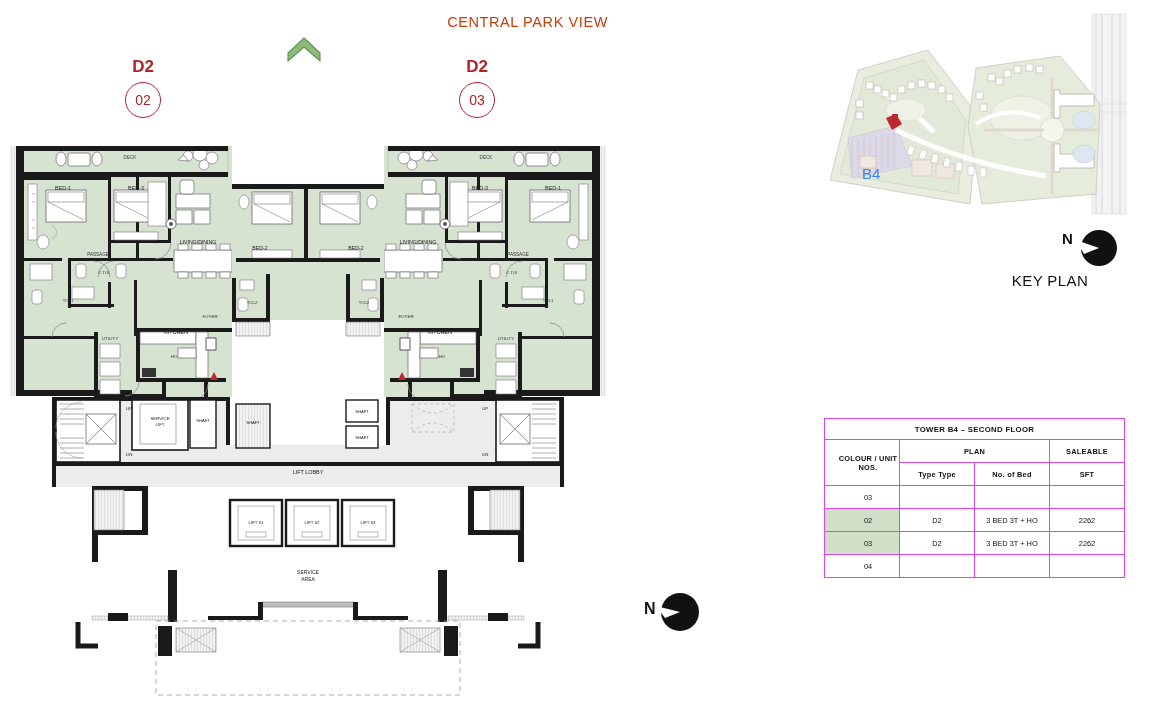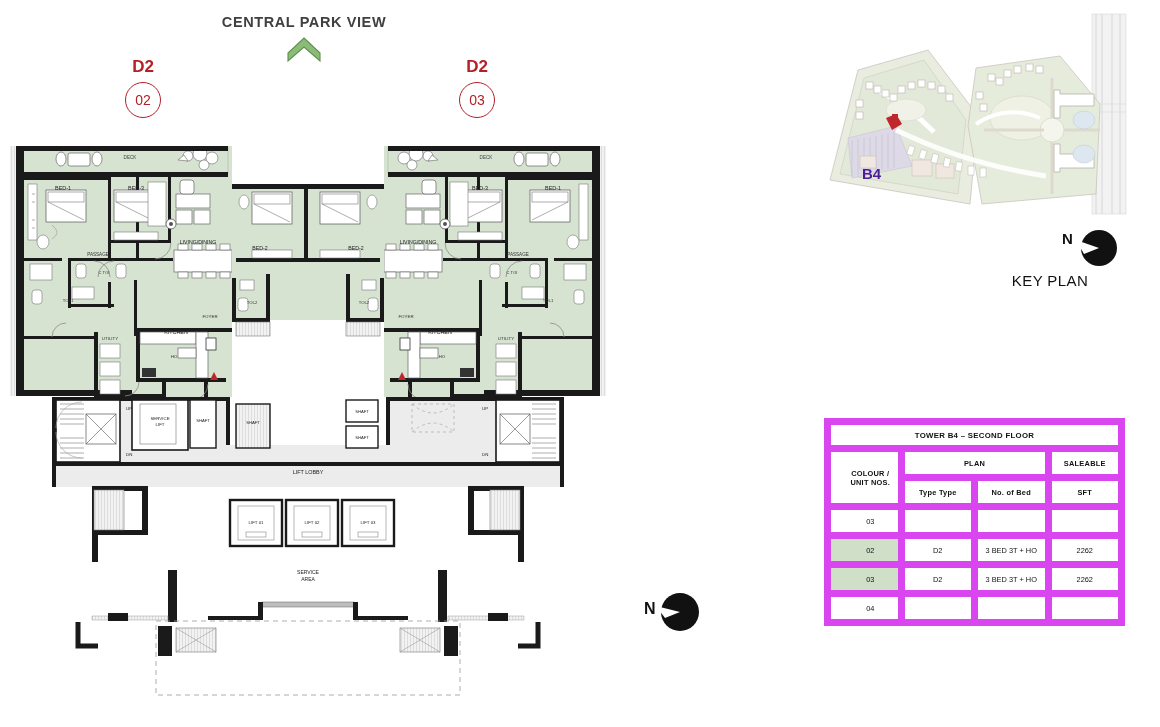--- a/index.html
+++ b/index.html
@@ -1,52 +1,52 @@
 <!DOCTYPE html>
 <html><head>
 <meta charset="utf-8">
 <style>
   html,body{margin:0;padding:0;background:#fff;}
   body{width:1160px;height:727px;position:relative;overflow:hidden;
        font-family:"Liberation Sans","DejaVu Sans",sans-serif;color:#111;}
   .abs{position:absolute;}
 
   
-  #park-view-label{left:0;top:14px;width:608px;text-align:center;
-      font-size:14.5px;font-weight:bold;letter-spacing:.6px;color:#404040;}
+  #park-view-label{left:0;top:14px;width:608px;text-align:right;
+      font-size:14.5px;font-weight:normal;letter-spacing:.6px;color:#c2410c;}
   #park-view-arrow{left:286px;top:36px;width:36px;height:26px;}
 
   .unit-tag{width:70px;text-align:center;}
   .unit-tag .code{font-size:17px;font-weight:bold;color:#b32028;line-height:1;}
   .unit-tag .circ{margin:7px auto 0;width:34px;height:34px;border:1.4px solid #b32028;
       border-radius:50%;display:flex;align-items:center;justify-content:center;
       font-size:14px;color:#b32028;}
   #unit-tag-02{left:108px;top:58px;}
   #unit-tag-03{left:442px;top:58px;}
 
   
   #floorplan{left:8px;top:132px;width:600px;height:580px;}
   #floorplan svg{display:block;}
 
   
   #keyplan{left:800px;top:8px;width:345px;height:300px;}
   #keyplan svg{display:block;}
   #keyplan-title{left:960px;top:272px;width:180px;text-align:center;
       font-size:15px;font-weight:normal;letter-spacing:.4px;}
-  #keyplan-b4{left:862px;top:165px;font-size:15px;font-weight:bold;color:#4c1d95;}
+  #keyplan-b4{left:862px;top:165px;font-size:15px;font-weight:normal;color:#3b82f6;}
 
   
   .compass-n{font-size:15px;font-weight:bold;color:#111;}
   #compass-main{left:640px;top:588px;width:70px;height:48px;}
   #compass-key{left:1056px;top:222px;width:70px;height:48px;}
 
   
   #unit-table{left:824px;top:418px;width:301px;
       border-collapse:collapse;table-layout:fixed;background:#fff;}
-  #unit-table td,#unit-table th{border:7px solid #d946ef;
+  #unit-table td,#unit-table th{border:1px solid #d946ef;
       font-size:7.4px;text-align:center;color:#111;padding:0;height:22px;
       font-weight:normal;}
   #unit-table .ttl{font-size:7.8px;font-weight:bold;letter-spacing:.3px;height:20px;}
   #unit-table .hd{font-weight:bold;letter-spacing:.25px;}
   #unit-table .cunit{width:75px;padding-left:12px;}
   #unit-table .cut{width:65px;}
   #unit-table .cbed{width:95px;margin-left:21px;}
   #unit-table .csft{width:66px;margin-top:33px;}
   #unit-table tr.hl td.cunit{background:#cfdfc8;}
   #unit-table .r{height:23px;}

